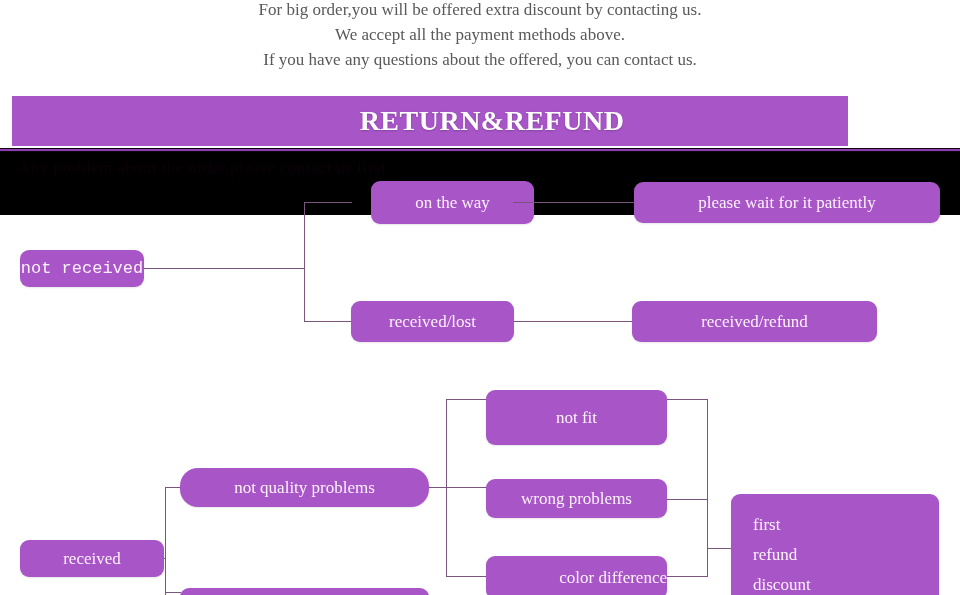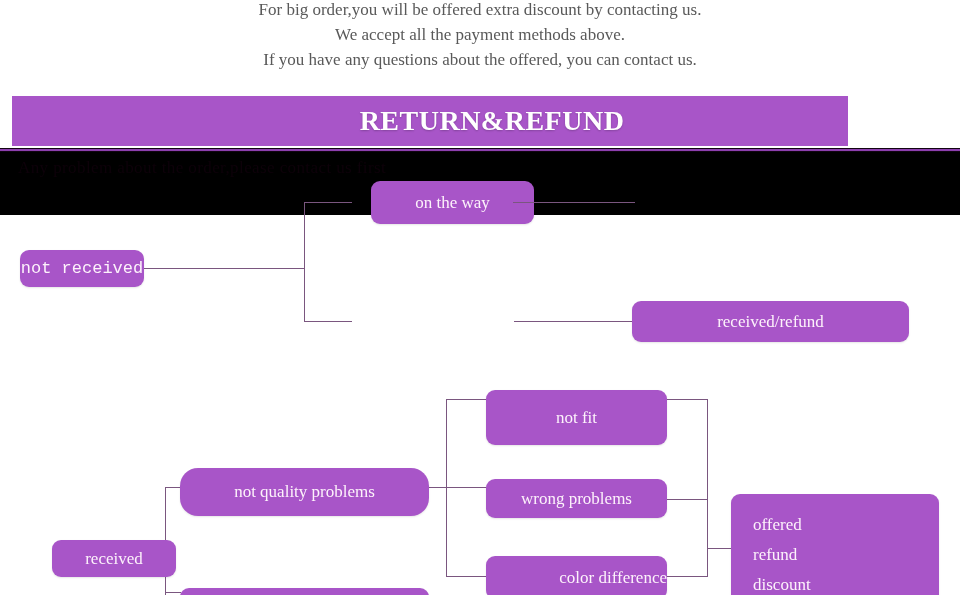--- a/index.html
+++ b/index.html
@@ -158,49 +158,55 @@
   <div class="conn h" style="left:707px; top:548px; width:24px;"></div>
 
   <div class="node" style="left:20px; top:250px; width:124px; height:37px;font-family:Liberation Mono, monospace;">
     <span>not received</span>
   </div>
 
   <div class="node" style="left:351px; top:181px; width:163px; height:43px;margin-left:20px;">
     <span>on the way</span>
   </div>
 
-
-
-  <div class="node" style="left:632px; top:301px; width:277px; height:41px;align-items:center;">
+  <div class="node" style="left:634px; top:182px; width:306px; height:41px;">
+    <span>please wait for it patiently</span>
+  </div>
+
+  <div class="node" style="left:351px; top:301px; width:163px; height:41px;">
+    <span>received/lost</span>
+  </div>
+
+  <div class="node" style="left:632px; top:301px; width:245px; height:41px;align-items:center;">
     <span>received/refund</span>
   </div>
 
-  <div class="node" style="left:20px; top:540px; width:124px; height:37px;margin-left:32px;">
+  <div class="node" style="left:20px; top:540px; width:144px; height:37px;">
     <span>received</span>
   </div>
 
-  <div class="node" style="left:180px; top:468px; width:249px; height:48px;border-radius:18px;">
+  <div class="node" style="left:180px; top:468px; width:249px; height:39px;border-radius:18px;">
     <span>not quality problems</span>
   </div>
 
   <div class="node" style="left:486px; top:390px; width:181px; height:55px;">
     <span>not fit</span>
   </div>
 
   <div class="node" style="left:486px; top:479px; width:181px; height:39px;">
     <span>wrong problems</span>
   </div>
 
   <div class="node" style="left:486px; top:556px; width:181px; height:43px;justify-content:flex-end;">
     <span>color difference</span>
   </div>
 
   <div class="node" style="left:180px; top:588px; width:249px; height:39px;">
     <span></span>
   </div>
 
   <div class="node multiline" style="left:731px; top:494px; width:208px; height:110px;">
-    <span class="l">offered</span>
+    <span class="l">first</span>
     <span class="l">refund</span>
     <span class="l">discount</span>
   </div>
 
 </div>
 
 </body></html>

